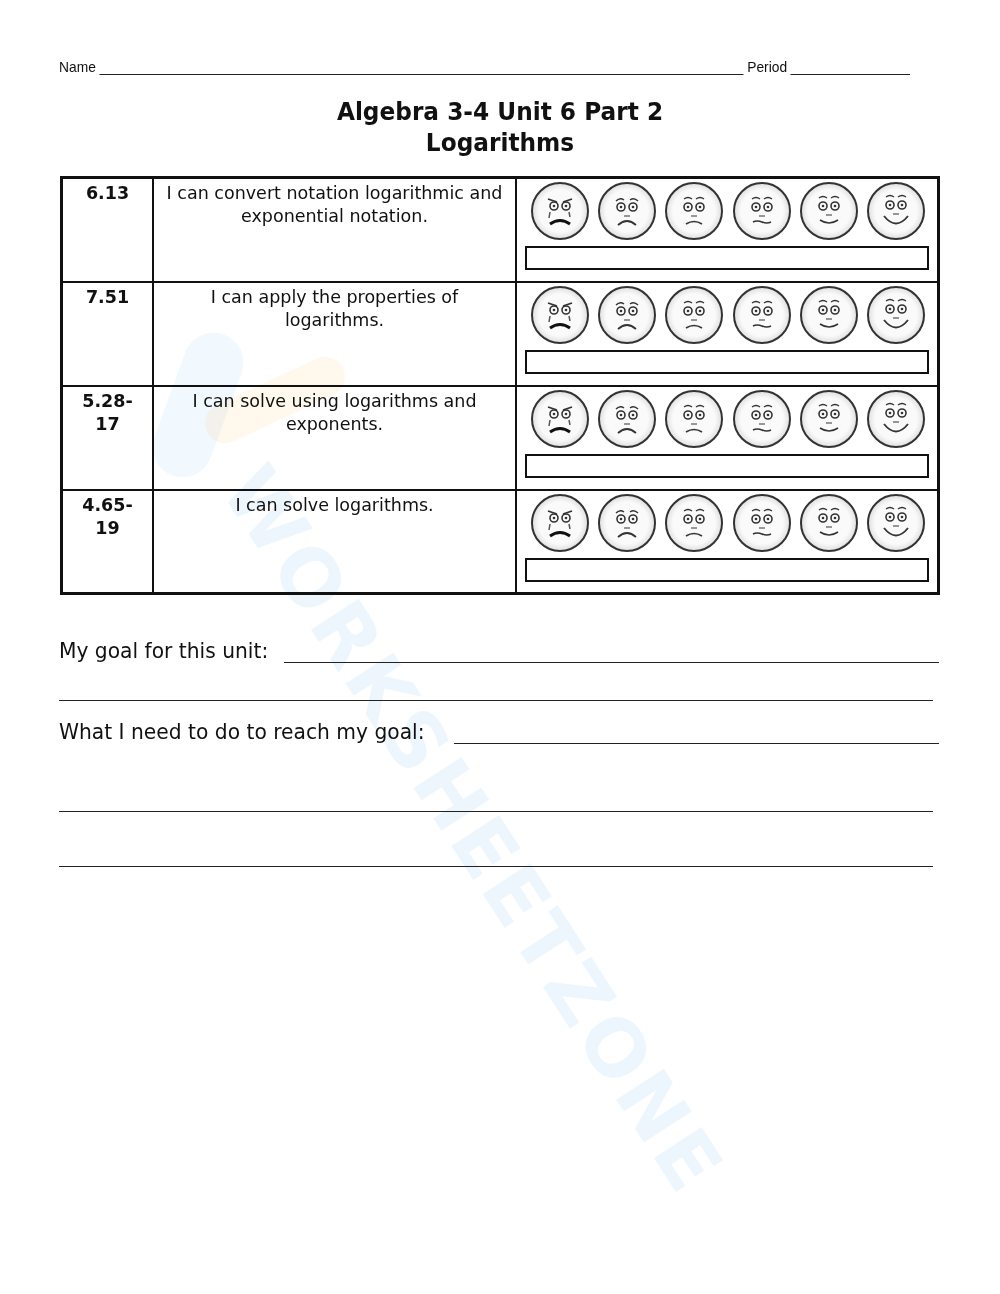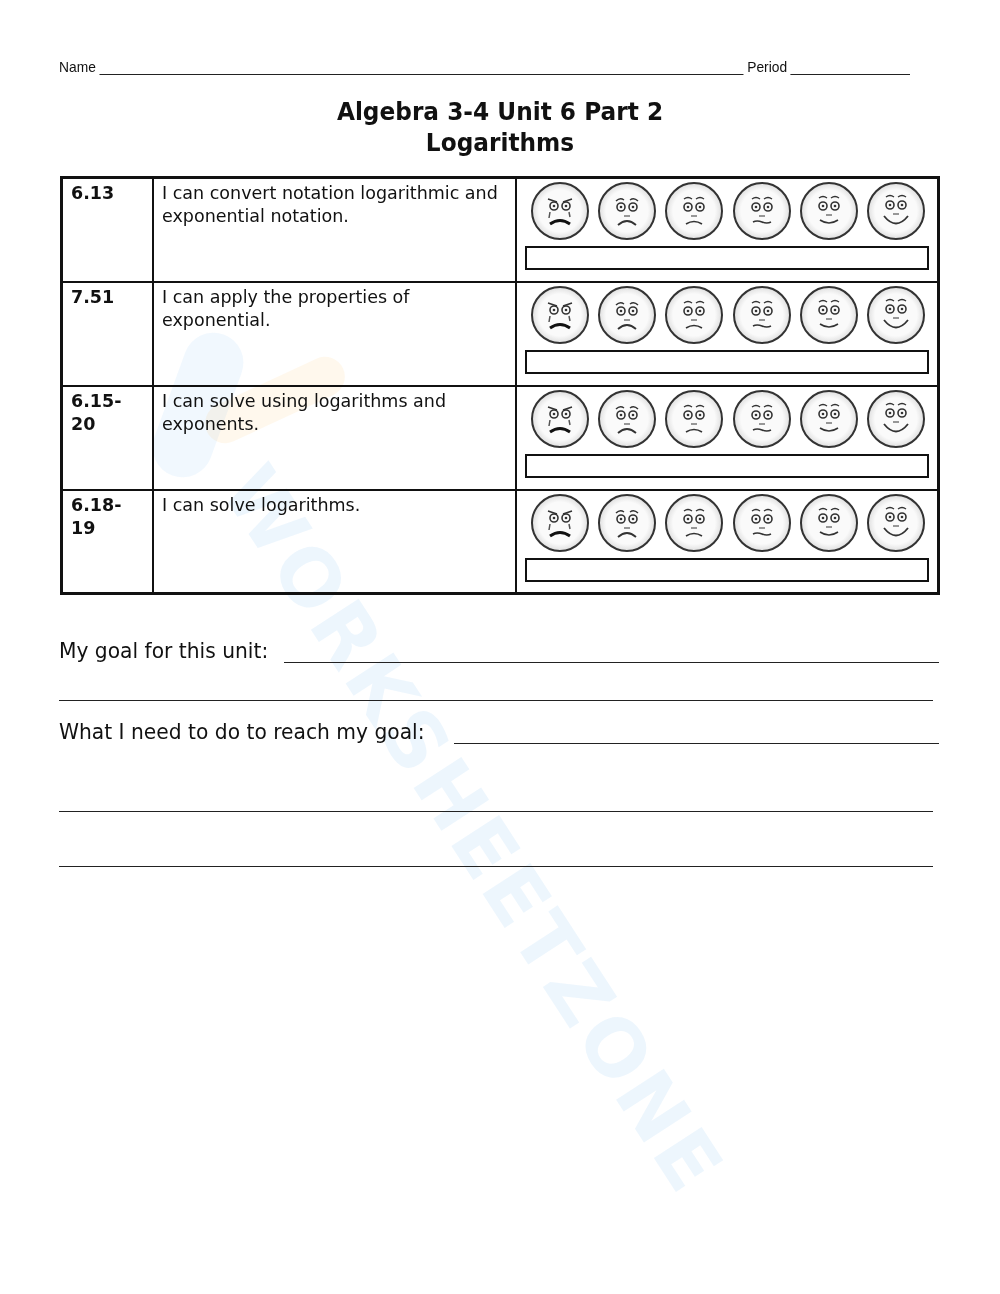--- a/index.html
+++ b/index.html
@@ -1,21 +1,21 @@
 <!DOCTYPE html>
 <html><head>
 <meta charset="utf-8">
 <style>
   html, body { margin: 0; padding: 0; background: #ffffff; }
   body { width: 1000px; height: 1294px; position: relative; overflow: hidden; font-family: "DejaVu Sans", sans-serif; color: #111; }
   .header-line { position: absolute; top: 58px; left: 59px; width: 880px; font-size: 15px; display: flex; align-items: flex-end; font-family: "Liberation Sans", sans-serif; transform: scaleX(0.92); transform-origin: left; width: 956px; }
   .header-line .blank { border-bottom: 1px solid #222; height: 16px; margin: 0 4px; }
   .title { position: absolute; top: 96px; left: 0; width: 1000px; text-align: center; font-weight: bold; font-size: 25px; line-height: 31px; font-family: "DejaVu Sans", sans-serif; transform: scaleX(0.93); }
   table.goals { position: absolute; top: 176px; left: 60px; width: 880px; border-collapse: collapse; border: 3px solid #111; }
-  table.goals td { border: 2px solid #111; vertical-align: top; padding: 3px 8px; font-size: 17.5px; line-height: 23px; }
+  table.goals td { border: 2px solid #111; vertical-align: top; padding: 3px 8px; font-size: 17.5px; line-height: 23px; text-align: center; }
   table.goals tr { height: 104px; }
   td.code { width: 73px; font-weight: bold; }
   td.desc { width: 345px; }
   td.rating { padding: 4px 12px 6px 12px; }
   .faces { display: flex; justify-content: space-between; padding: 0 4px 0 6px; }
   .face { width: 58px; height: 58px; border-radius: 50%; background: radial-gradient(circle at 50% 50%, #fafafa 55%, #d8d8d8 78%, #999 100%); border: 2px solid #333; box-sizing: border-box; position: relative; }
   .face svg { position: absolute; left: 0; top: 0; width: 100%; height: 100%; }
   .rating-box { margin-top: 6px; height: 24px; border: 2px solid #111; box-sizing: border-box; }
   .line-row { position: absolute; left: 59px; width: 880px; font-size: 22px; display: flex; align-items: flex-end; font-family: "DejaVu Sans", sans-serif; justify-content: flex-end; }
   .line-row .label { white-space: nowrap; transform: scaleX(0.92); transform-origin: left; margin-right: -8px; }
@@ -116,21 +116,21 @@
                 <path d="M15 32 Q27 47 39 32" stroke="#333" stroke-width="1.8" fill="none"></path>
                 <path d="M24 30 L30 30" stroke="#555" stroke-width="1.2"></path>
               </svg>
             </div>
           </div>
       <div class="rating-box"></div>
     </td>
   </tr>
       <tr>
     <td class="code">7.51</td>
-    <td class="desc">I can apply the properties of exponential.</td>
+    <td class="desc">I can apply the properties of logarithms.</td>
     <td class="rating">
       <div class="faces">
             <div class="face">
               <svg viewBox="0 0 54 54">
                 <circle cx="21" cy="22" r="4" fill="none" stroke="#333" stroke-width="1.6"></circle>
                 <circle cx="33" cy="22" r="4" fill="none" stroke="#333" stroke-width="1.6"></circle>
                 <circle cx="21" cy="22" r="1.3" fill="#333"></circle>
                 <circle cx="33" cy="22" r="1.3" fill="#333"></circle>
                 <path d="M15 15 L24 18 M39 15 L30 18" stroke="#333" stroke-width="1.5" fill="none"></path>
                 <path d="M17 40 Q27 33 37 40" stroke="#111" stroke-width="3" fill="none"></path>
@@ -190,21 +190,21 @@
                 <path d="M17 13 Q21 10 25 13 M29 13 Q33 10 37 13" stroke="#333" stroke-width="1.3" fill="none"></path>
                 <path d="M15 32 Q27 47 39 32" stroke="#333" stroke-width="1.8" fill="none"></path>
                 <path d="M24 30 L30 30" stroke="#555" stroke-width="1.2"></path>
               </svg>
             </div>
           </div>
       <div class="rating-box"></div>
     </td>
   </tr>
       <tr>
-    <td class="code">6.15-20</td>
+    <td class="code">5.28-17</td>
     <td class="desc">I can solve using logarithms and exponents.</td>
     <td class="rating">
       <div class="faces">
             <div class="face">
               <svg viewBox="0 0 54 54">
                 <circle cx="21" cy="22" r="4" fill="none" stroke="#333" stroke-width="1.6"></circle>
                 <circle cx="33" cy="22" r="4" fill="none" stroke="#333" stroke-width="1.6"></circle>
                 <circle cx="21" cy="22" r="1.3" fill="#333"></circle>
                 <circle cx="33" cy="22" r="1.3" fill="#333"></circle>
                 <path d="M15 15 L24 18 M39 15 L30 18" stroke="#333" stroke-width="1.5" fill="none"></path>
@@ -265,21 +265,21 @@
                 <path d="M17 13 Q21 10 25 13 M29 13 Q33 10 37 13" stroke="#333" stroke-width="1.3" fill="none"></path>
                 <path d="M15 32 Q27 47 39 32" stroke="#333" stroke-width="1.8" fill="none"></path>
                 <path d="M24 30 L30 30" stroke="#555" stroke-width="1.2"></path>
               </svg>
             </div>
           </div>
       <div class="rating-box"></div>
     </td>
   </tr>
       <tr>
-    <td class="code">6.18-19</td>
+    <td class="code">4.65-19</td>
     <td class="desc">I can solve logarithms.</td>
     <td class="rating">
       <div class="faces">
             <div class="face">
               <svg viewBox="0 0 54 54">
                 <circle cx="21" cy="22" r="4" fill="none" stroke="#333" stroke-width="1.6"></circle>
                 <circle cx="33" cy="22" r="4" fill="none" stroke="#333" stroke-width="1.6"></circle>
                 <circle cx="21" cy="22" r="1.3" fill="#333"></circle>
                 <circle cx="33" cy="22" r="1.3" fill="#333"></circle>
                 <path d="M15 15 L24 18 M39 15 L30 18" stroke="#333" stroke-width="1.5" fill="none"></path>

